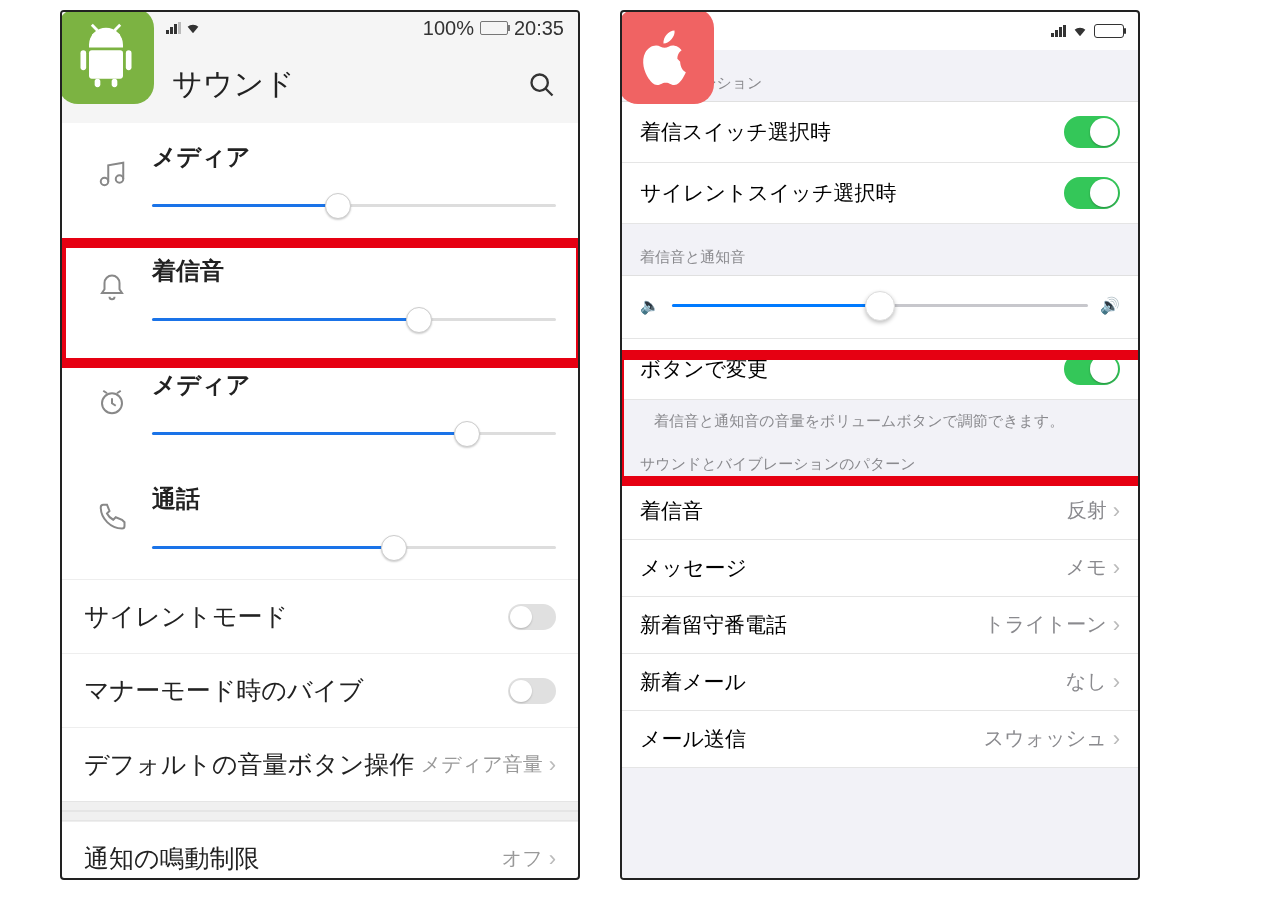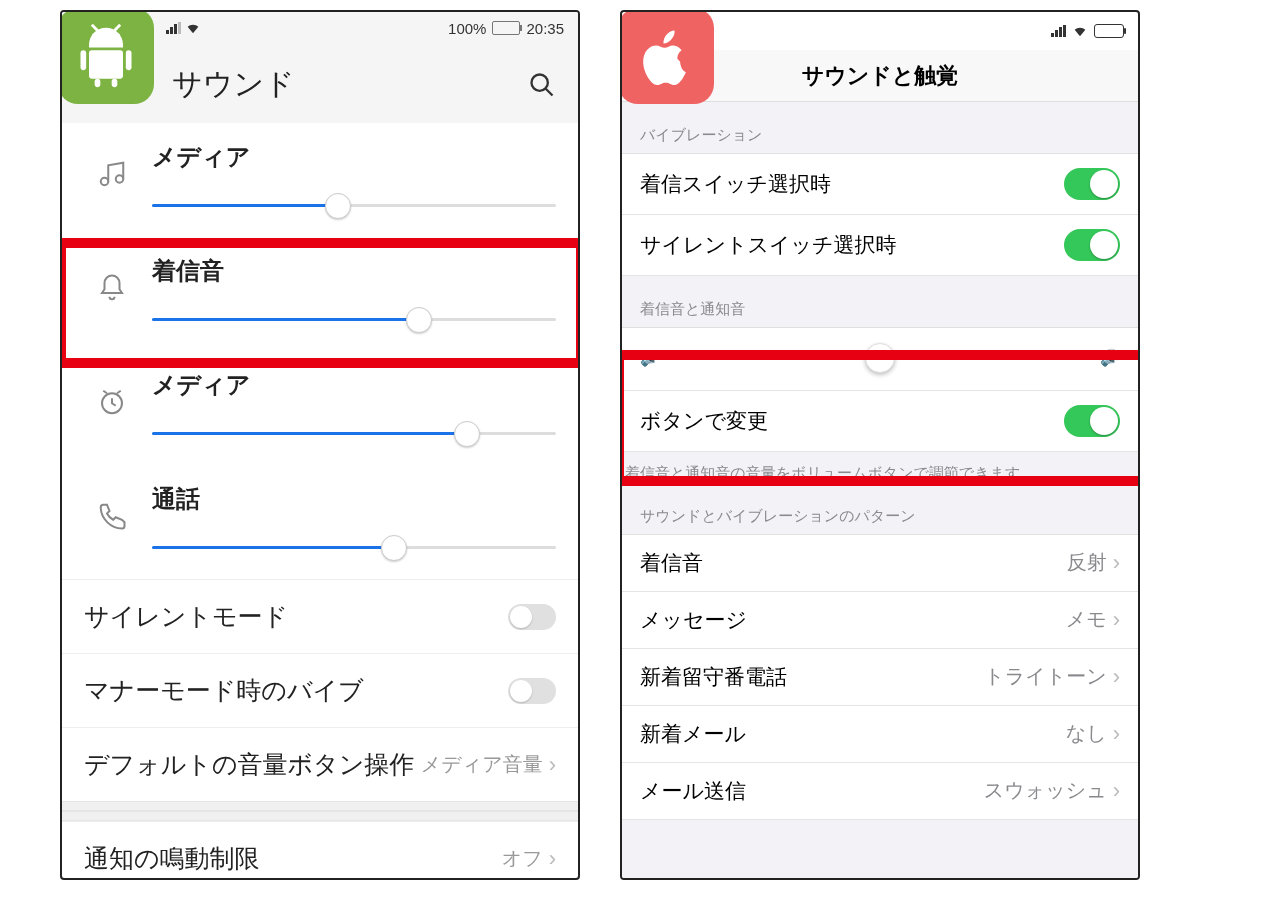--- a/index.html
+++ b/index.html
@@ -34,21 +34,21 @@
     z-index: 20;
   }
   .android-badge { background: #7cb342; }
   .apple-badge { background: #f06363; }
   .badge-svg { width: 68px; height: 68px; fill: #fff; }
   
   .a-status {
     height: 32px;
     display: flex; align-items: center; justify-content: flex-end;
     padding: 0 14px;
-    font-size: 15px;
+    font-size: 20px;
     color: #333;
     background: #f5f5f5;
   }
   .a-status .sig { margin-left: 90px; display: flex; align-items: center; gap:4px; flex:1; }
   .a-status .right { display: flex; align-items: center; gap:6px; }
   .bat-icon { width: 28px; height: 14px; border:1px solid #777; border-radius:2px; position:relative; }
   .bat-icon::after { content:""; position:absolute; right:-3px; top:3px; width:2px; height:6px; background:#777; }
   .bat-fill { background:#777; height:100%; }
   
   .a-header {
@@ -116,21 +116,21 @@
     position:relative; height:52px; border-bottom:1px solid #ddd;
     background:#f8f8f8;
   }
   .i-nav .back{ position:absolute; left:10px; color:#007aff; font-size:19px; display:flex; align-items:center; gap:2px;}
   .i-nav h1 { font-size:22px; font-weight:600; color:#000;}
   .i-section-h {
     font-size:15px; color:#8a8a8e; padding: 24px 18px 8px 18px; background:#f2f2f7;
     border-bottom:1px solid #e0e0e0;
   }
   .i-footer {
-    font-size:15px; color:#8a8a8e; padding: 10px 18px 14px 3px; background:#f2f2f7; line-height:1.5;
+    font-size:15px; color:#8a8a8e; padding: 10px 18px 14px 32px; background:#f2f2f7; line-height:1.5;
   }
   .i-row {
     display:flex; align-items:center; justify-content:space-between;
     padding: 14px 18px; background:#fff; border-bottom:1px solid #e5e5e5;
     font-size:21px; color:#000;gap:18px;
   }
   .i-row .val { color:#8a8a8e; font-size:20px; display:flex; align-items:center; gap:6px;}
   .i-toggle { width:56px; height:32px; border-radius:16px; background:#34c759; position:relative;}
   .i-toggle::after{content:"";position:absolute;right:2px;top:2px;width:28px;height:28px;border-radius:50%;background:#fff;box-shadow:0 1px 2px rgba(0,0,0,.3);}
   .i-slider-row {
@@ -303,27 +303,20 @@
               <span style="height:10px"></span>
               <span style="height:12px"></span>
             </span>
           <svg class="wifi-ic" viewBox="0 0 24 24">
               <path d="M12 20l-8-10c4-4 12-4 16 0z" fill="#333"></path>
             </svg>
           <span class="ios-bat"><span class="ios-bat-fill" style="width:80%"></span></span>
         </div>
       </div>
 
-      <div class="i-nav">
-        <div class="back">
-          <span>‹</span>
-          <span>設定</span>
-        </div>
-        <h1>サウンドと触覚</h1>
-      </div>
 
       <div class="i-section-h">バイブレーション</div>
       <div id="ios-vib-rows">
           <div class="i-row">
             <span>着信スイッチ選択時</span>
             <span class="i-toggle"></span>
           </div>
           <div class="i-row">
             <span>サイレントスイッチ選択時</span>
             <span class="i-toggle"></span>

